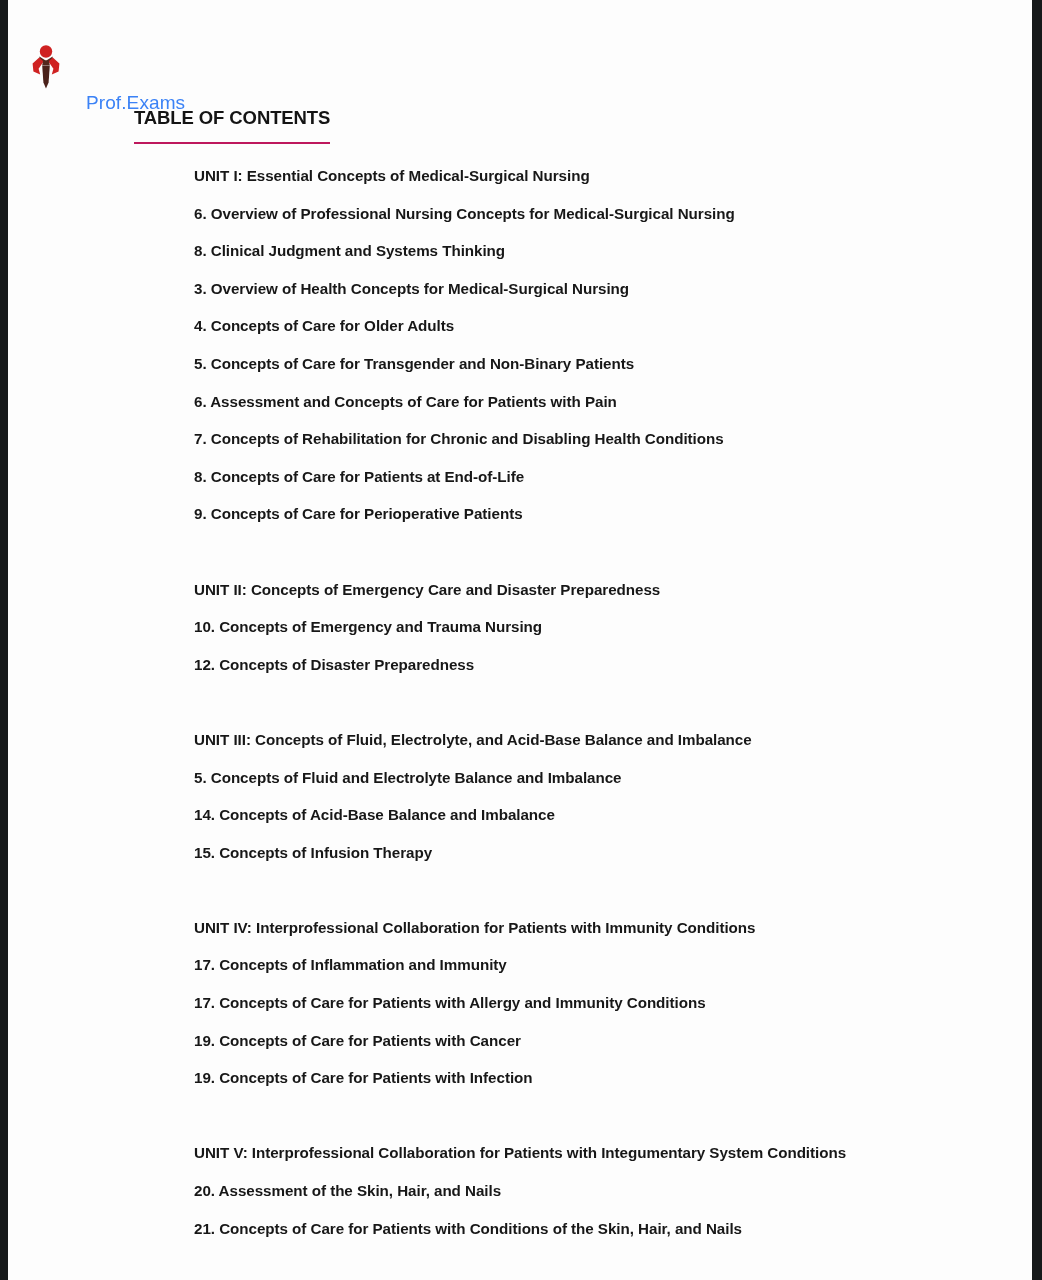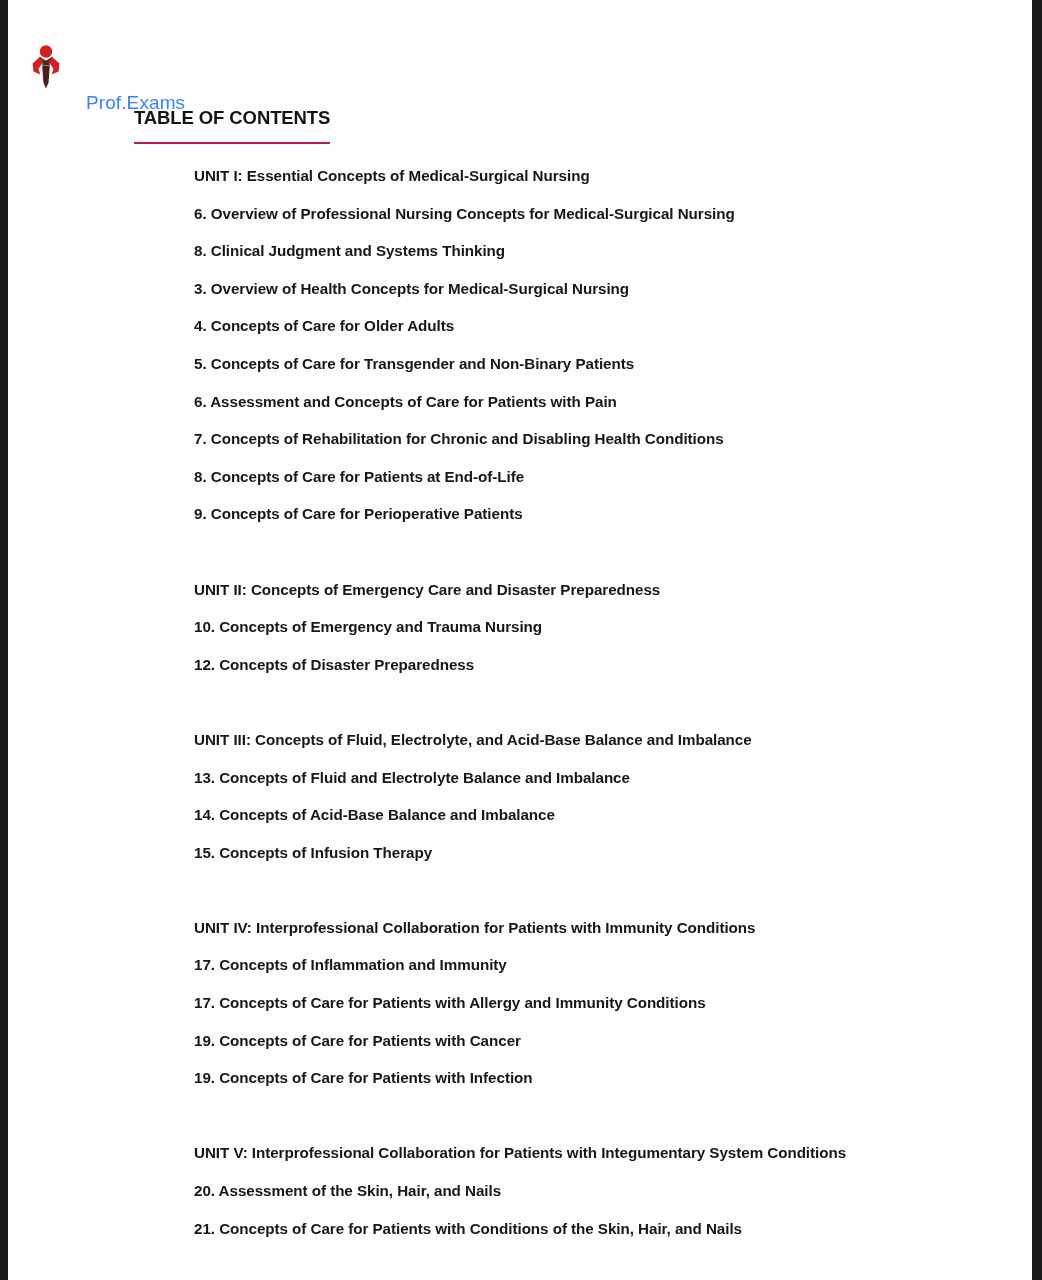--- a/index.html
+++ b/index.html
@@ -156,21 +156,21 @@
           <p class="toc-line">4. Concepts of Care for Older Adults</p>
           <p class="toc-line">5. Concepts of Care for Transgender and Non-Binary Patients</p>
           <p class="toc-line">6. Assessment and Concepts of Care for Patients with Pain</p>
           <p class="toc-line">7. Concepts of Rehabilitation for Chronic and Disabling Health Conditions</p>
           <p class="toc-line">8. Concepts of Care for Patients at End-of-Life</p>
           <p class="toc-line">9. Concepts of Care for Perioperative Patients</p>
           <p class="toc-line spacer-before">UNIT II: Concepts of Emergency Care and Disaster Preparedness</p>
           <p class="toc-line">10. Concepts of Emergency and Trauma Nursing</p>
           <p class="toc-line">12. Concepts of Disaster Preparedness</p>
           <p class="toc-line spacer-before">UNIT III: Concepts of Fluid, Electrolyte, and Acid-Base Balance and Imbalance</p>
-          <p class="toc-line">13. Concepts of Fluid and Electrolyte Balance and Imbalance</p>
+          <p class="toc-line">5. Concepts of Fluid and Electrolyte Balance and Imbalance</p>
           <p class="toc-line">14. Concepts of Acid-Base Balance and Imbalance</p>
           <p class="toc-line">15. Concepts of Infusion Therapy</p>
           <p class="toc-line spacer-before">UNIT IV: Interprofessional Collaboration for Patients with Immunity Conditions</p>
           <p class="toc-line">17. Concepts of Inflammation and Immunity</p>
           <p class="toc-line">17. Concepts of Care for Patients with Allergy and Immunity Conditions</p>
           <p class="toc-line">19. Concepts of Care for Patients with Cancer</p>
           <p class="toc-line">19. Concepts of Care for Patients with Infection</p>
           <p class="toc-line spacer-before wrap">UNIT V: Interprofessional Collaboration for Patients with Integumentary System Conditions</p>
           <p class="toc-line">20. Assessment of the Skin, Hair, and Nails</p>
           <p class="toc-line">21. Concepts of Care for Patients with Conditions of the Skin, Hair, and Nails</p>

